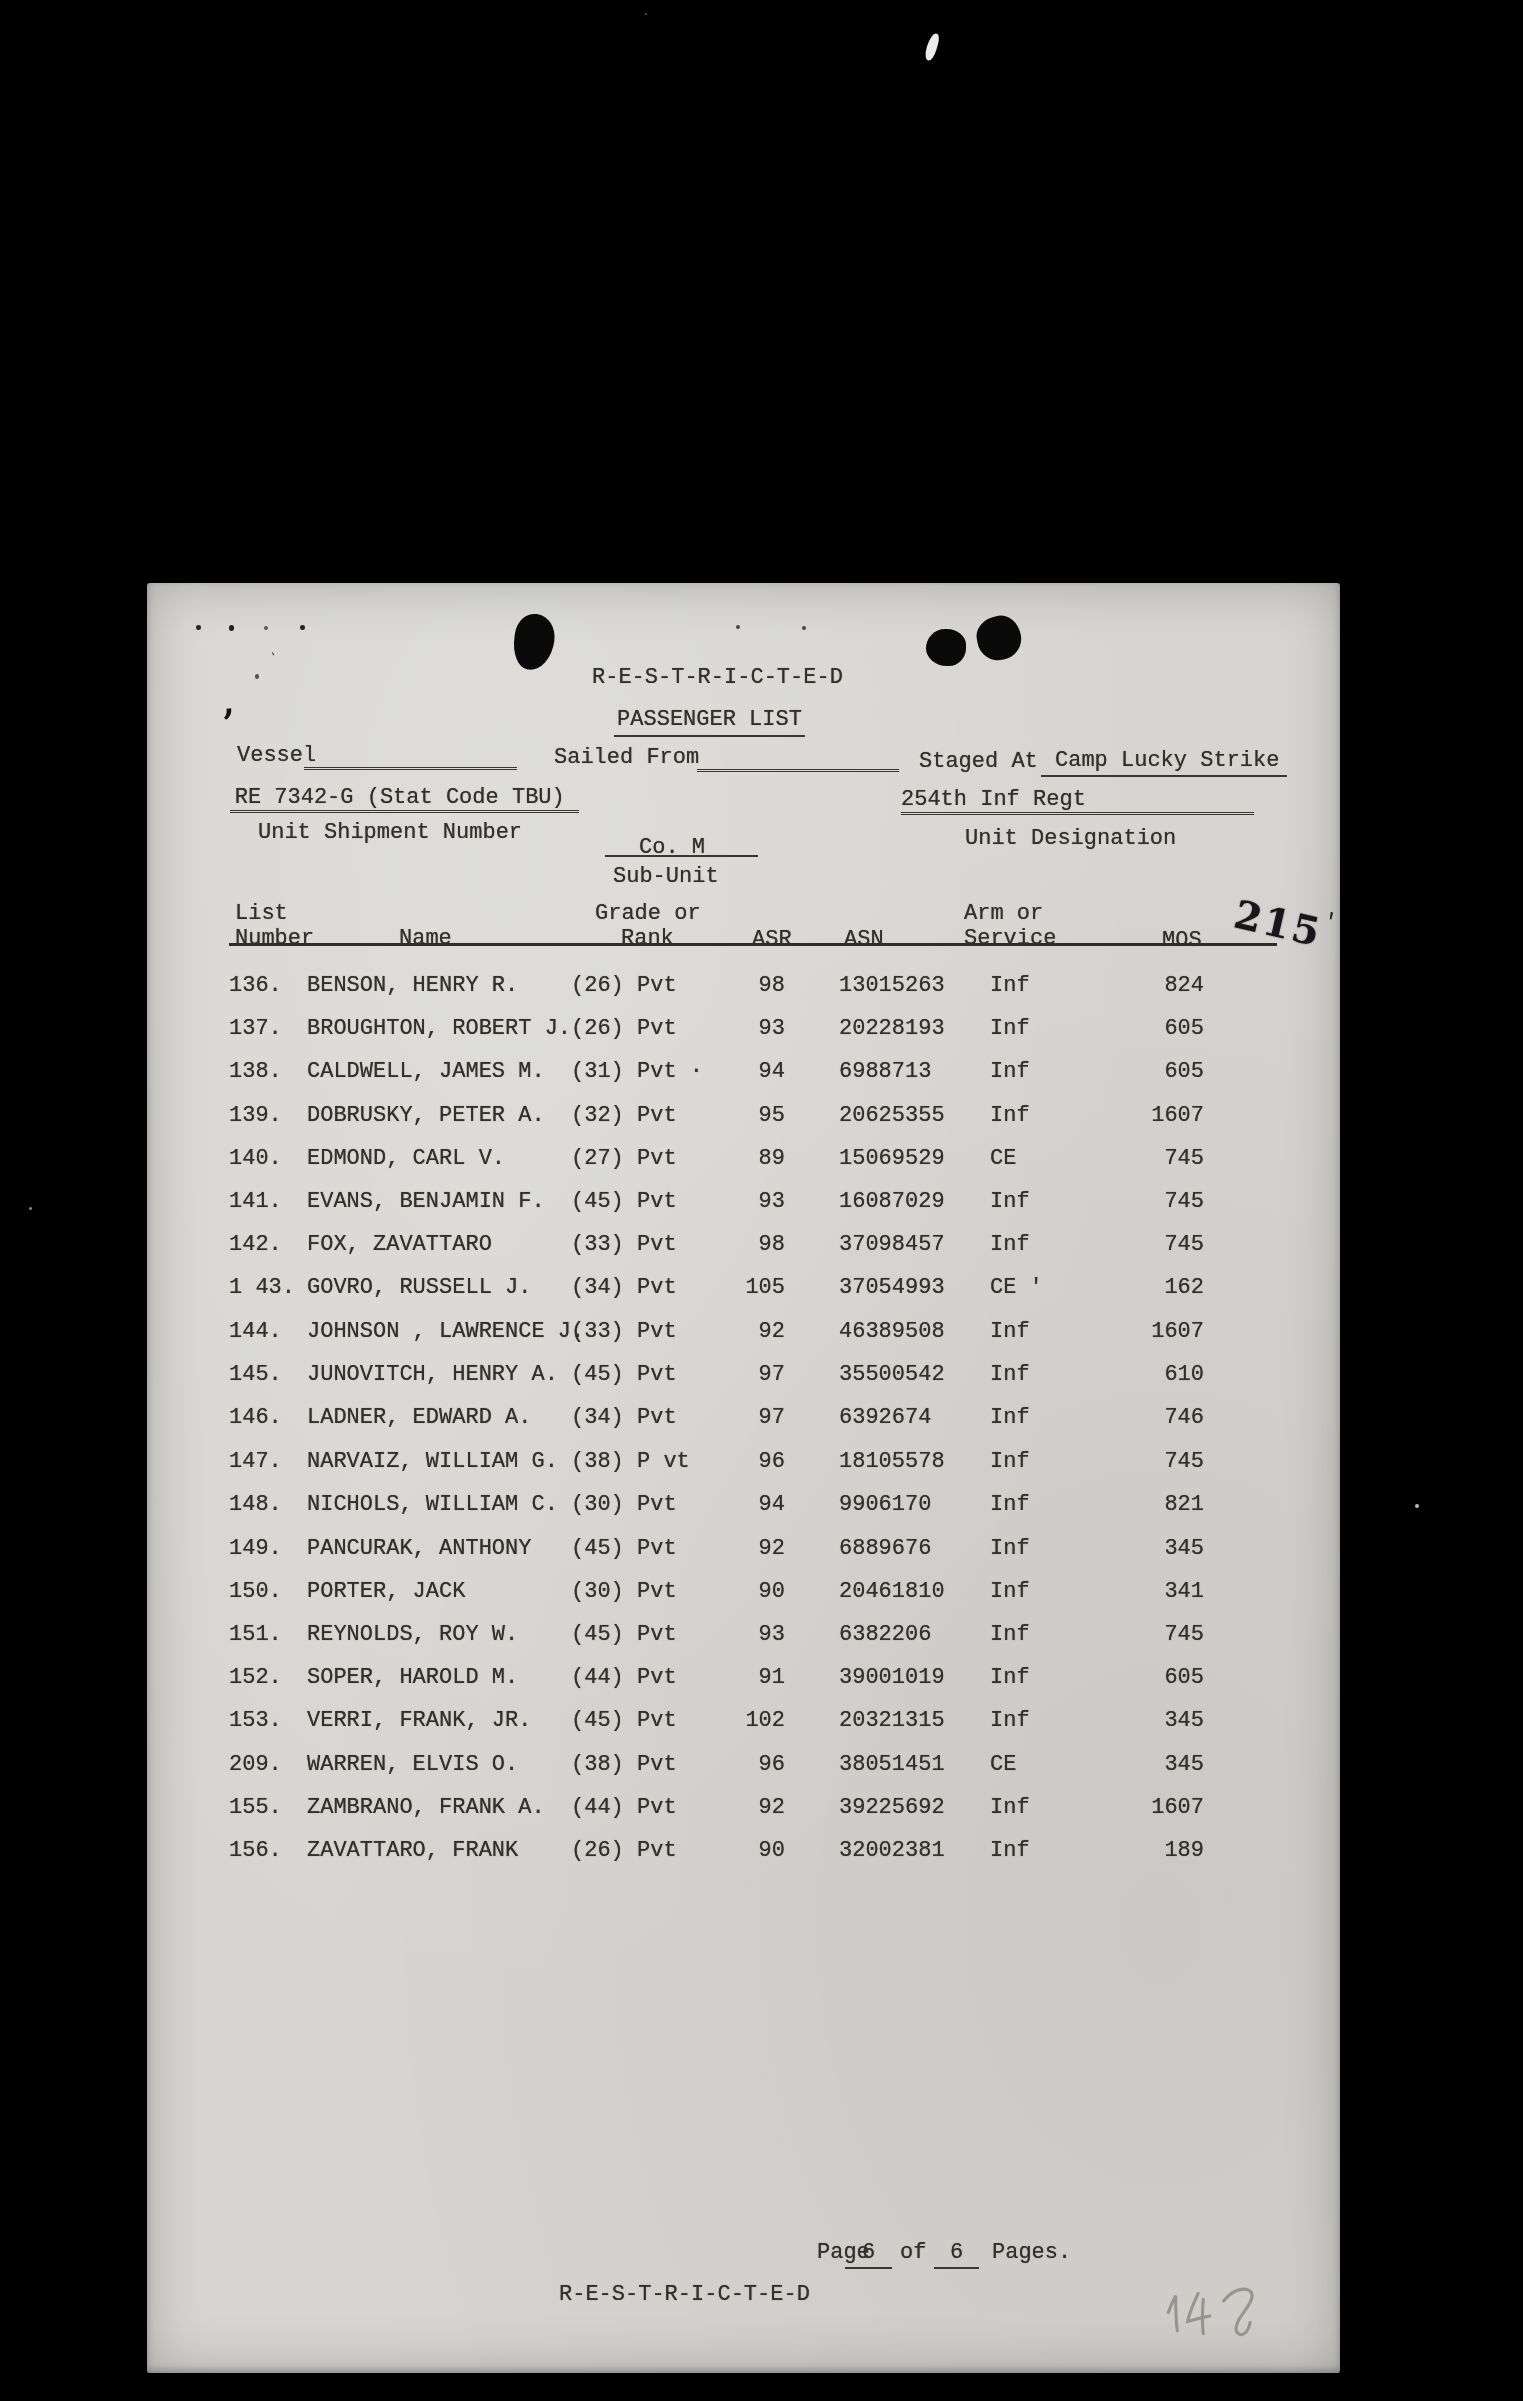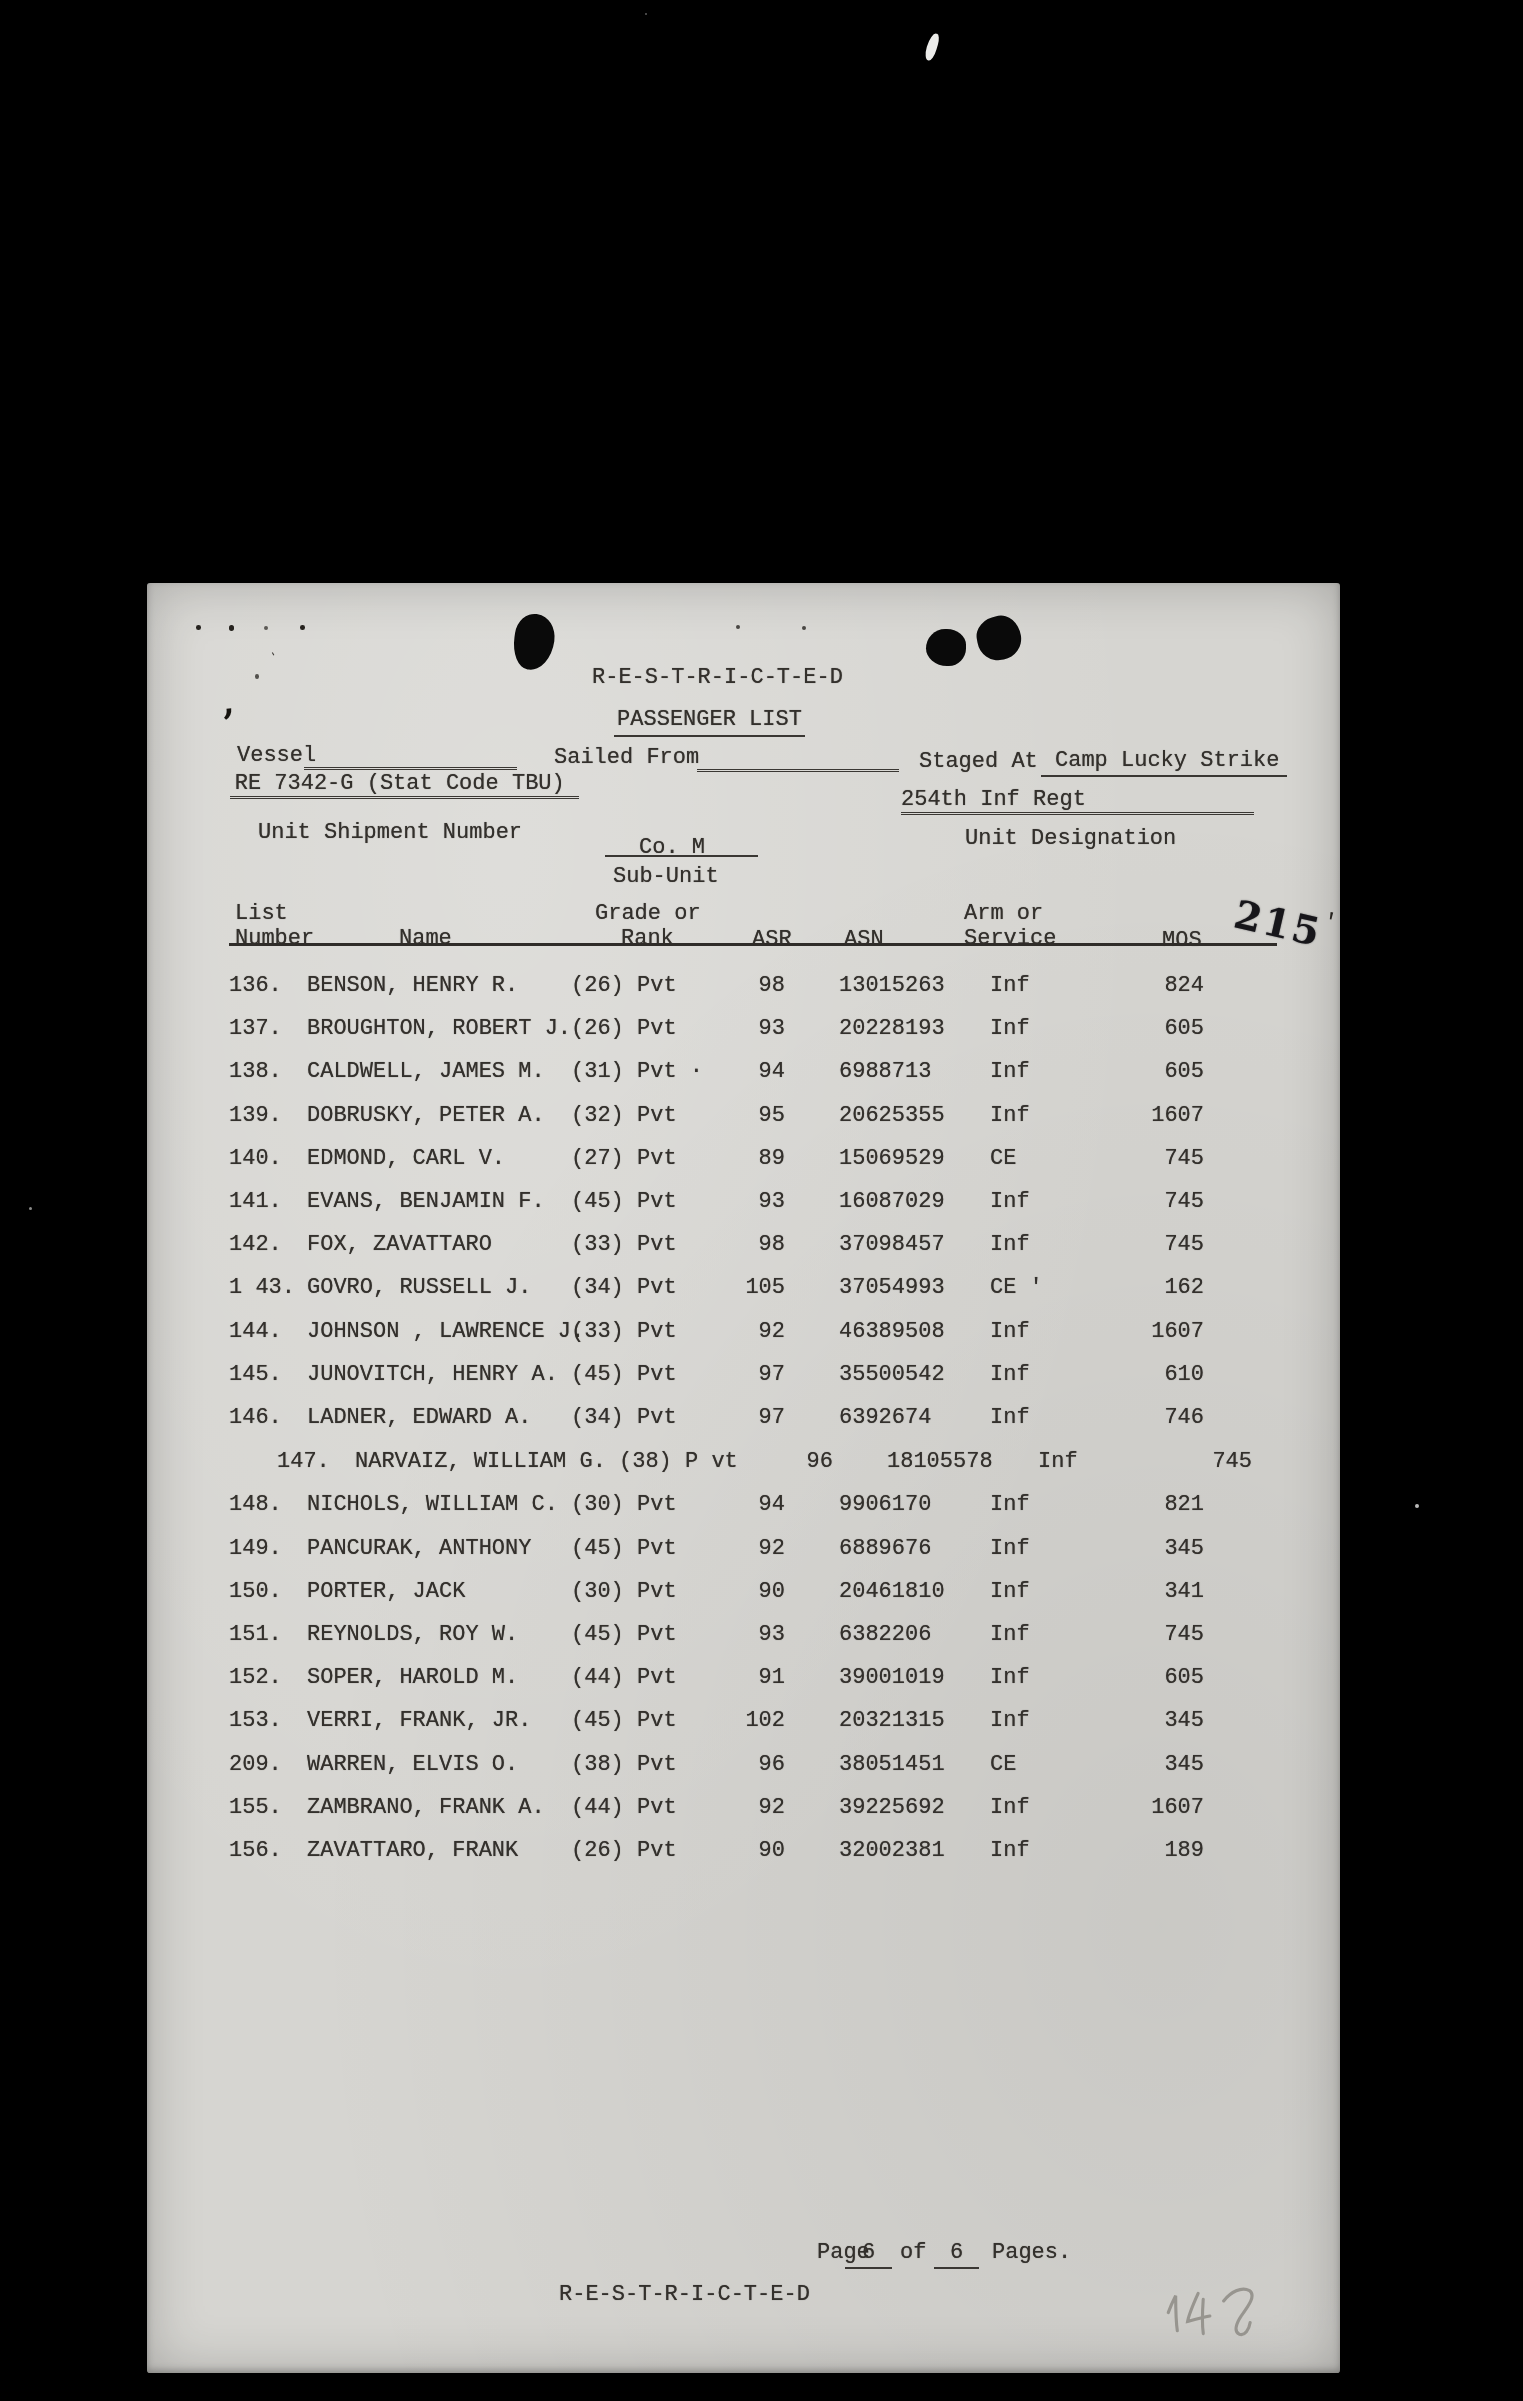--- a/index.html
+++ b/index.html
@@ -101,21 +101,21 @@
   <div class="t" style="left:445px;top:82px">R-E-S-T-R-I-C-T-E-D</div>
   <div class="t ul-solid" style="left:467px;top:124px;padding:0 3.1px 3.1px 3.1px">PASSENGER LIST</div>
 
   <div class="t" style="left:90px;top:160px">Vessel</div>
   <div class="blank ul-double" style="position:absolute;left:157px;top:160px;width:213px"></div>
   <div class="t" style="left:407px;top:162px">Sailed From</div>
   <div class="blank ul-double" style="position:absolute;left:550px;top:162px;width:202px"></div>
   <div class="t" style="left:772px;top:166px">Staged At</div>
   <div class="t ul-solid" style="left:894px;top:165px;padding:0 7.8px 1.6px 14px">Camp Lucky Strike</div>
 
-  <div class="t ul-double" style="left:83px;top:188px;padding:0 14px 0 4.7px">RE 7342-G (Stat Code TBU)</div>
+  <div class="t ul-double" style="left:83px;top:202px;padding:0 14px 0 4.7px">RE 7342-G (Stat Code TBU)</div>
   <div class="t" style="left:111px;top:237px">Unit Shipment Number</div>
   <div class="t ul-double" style="left:754px;top:204px;width:353px">254th Inf Regt</div>
   <div class="t" style="left:818px;top:243px">Unit Designation</div>
 
   <div class="t" style="left:492px;top:252px">Co. M</div>
   <div style="position:absolute;left:458px;top:252px;width:153px;height:20.4px" class="ul-solid"></div>
   <div class="t" style="left:466px;top:281px">Sub-Unit</div>
 
   <div class="stamp">215</div>
   <span class="stamp-tick">'</span>
@@ -236,21 +236,21 @@
   <div class="row" style="top: 822px;">
     <span class="t c c-num">146.</span>
     <span class="t c c-name">LADNER, EDWARD A.</span>
     <span class="t c c-grade">(34) Pvt</span>
     <span class="t c c-asr">97</span>
     <span class="t c c-asn">6392674</span>
     <span class="t c c-arm">Inf</span>
     <span class="t c c-mos">746</span>
   </div>
 
-  <div class="row" style="top: 866px; margin-left: 48px;">
+  <div class="row" style="top: 866px;">
     <span class="t c c-num">147.</span>
     <span class="t c c-name">NARVAIZ, WILLIAM G.</span>
     <span class="t c c-grade">(38) P vt</span>
     <span class="t c c-asr">96</span>
     <span class="t c c-asn">18105578</span>
     <span class="t c c-arm">Inf</span>
     <span class="t c c-mos">745</span>
   </div>
 
   <div class="row" style="top: 909px;">

